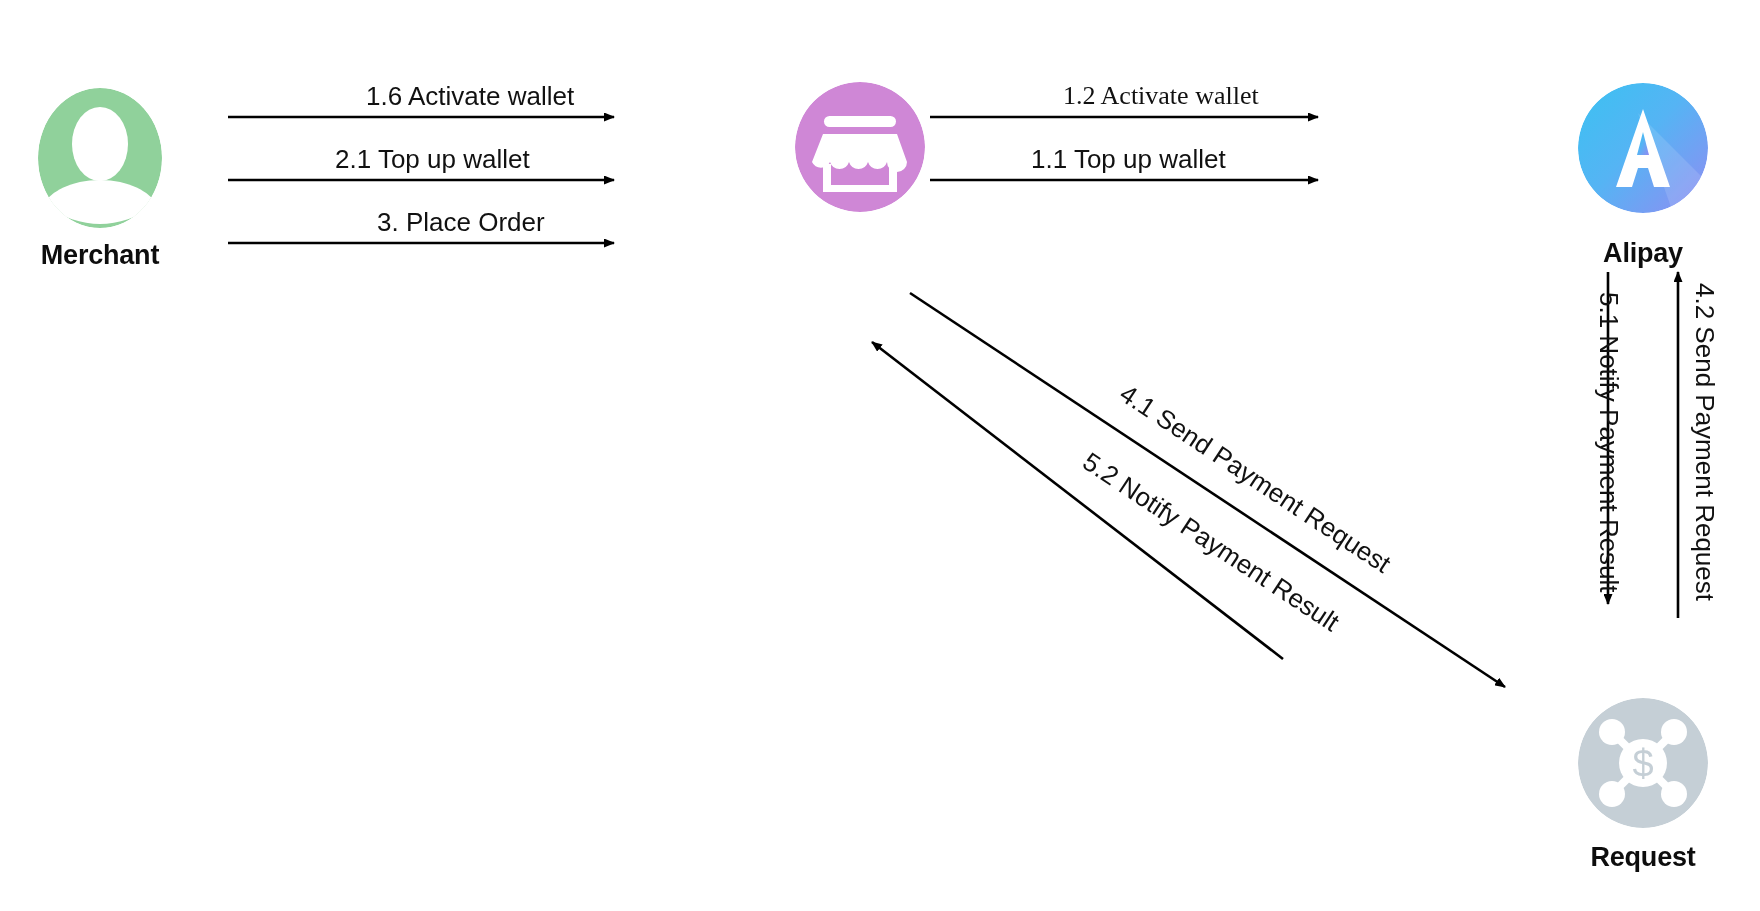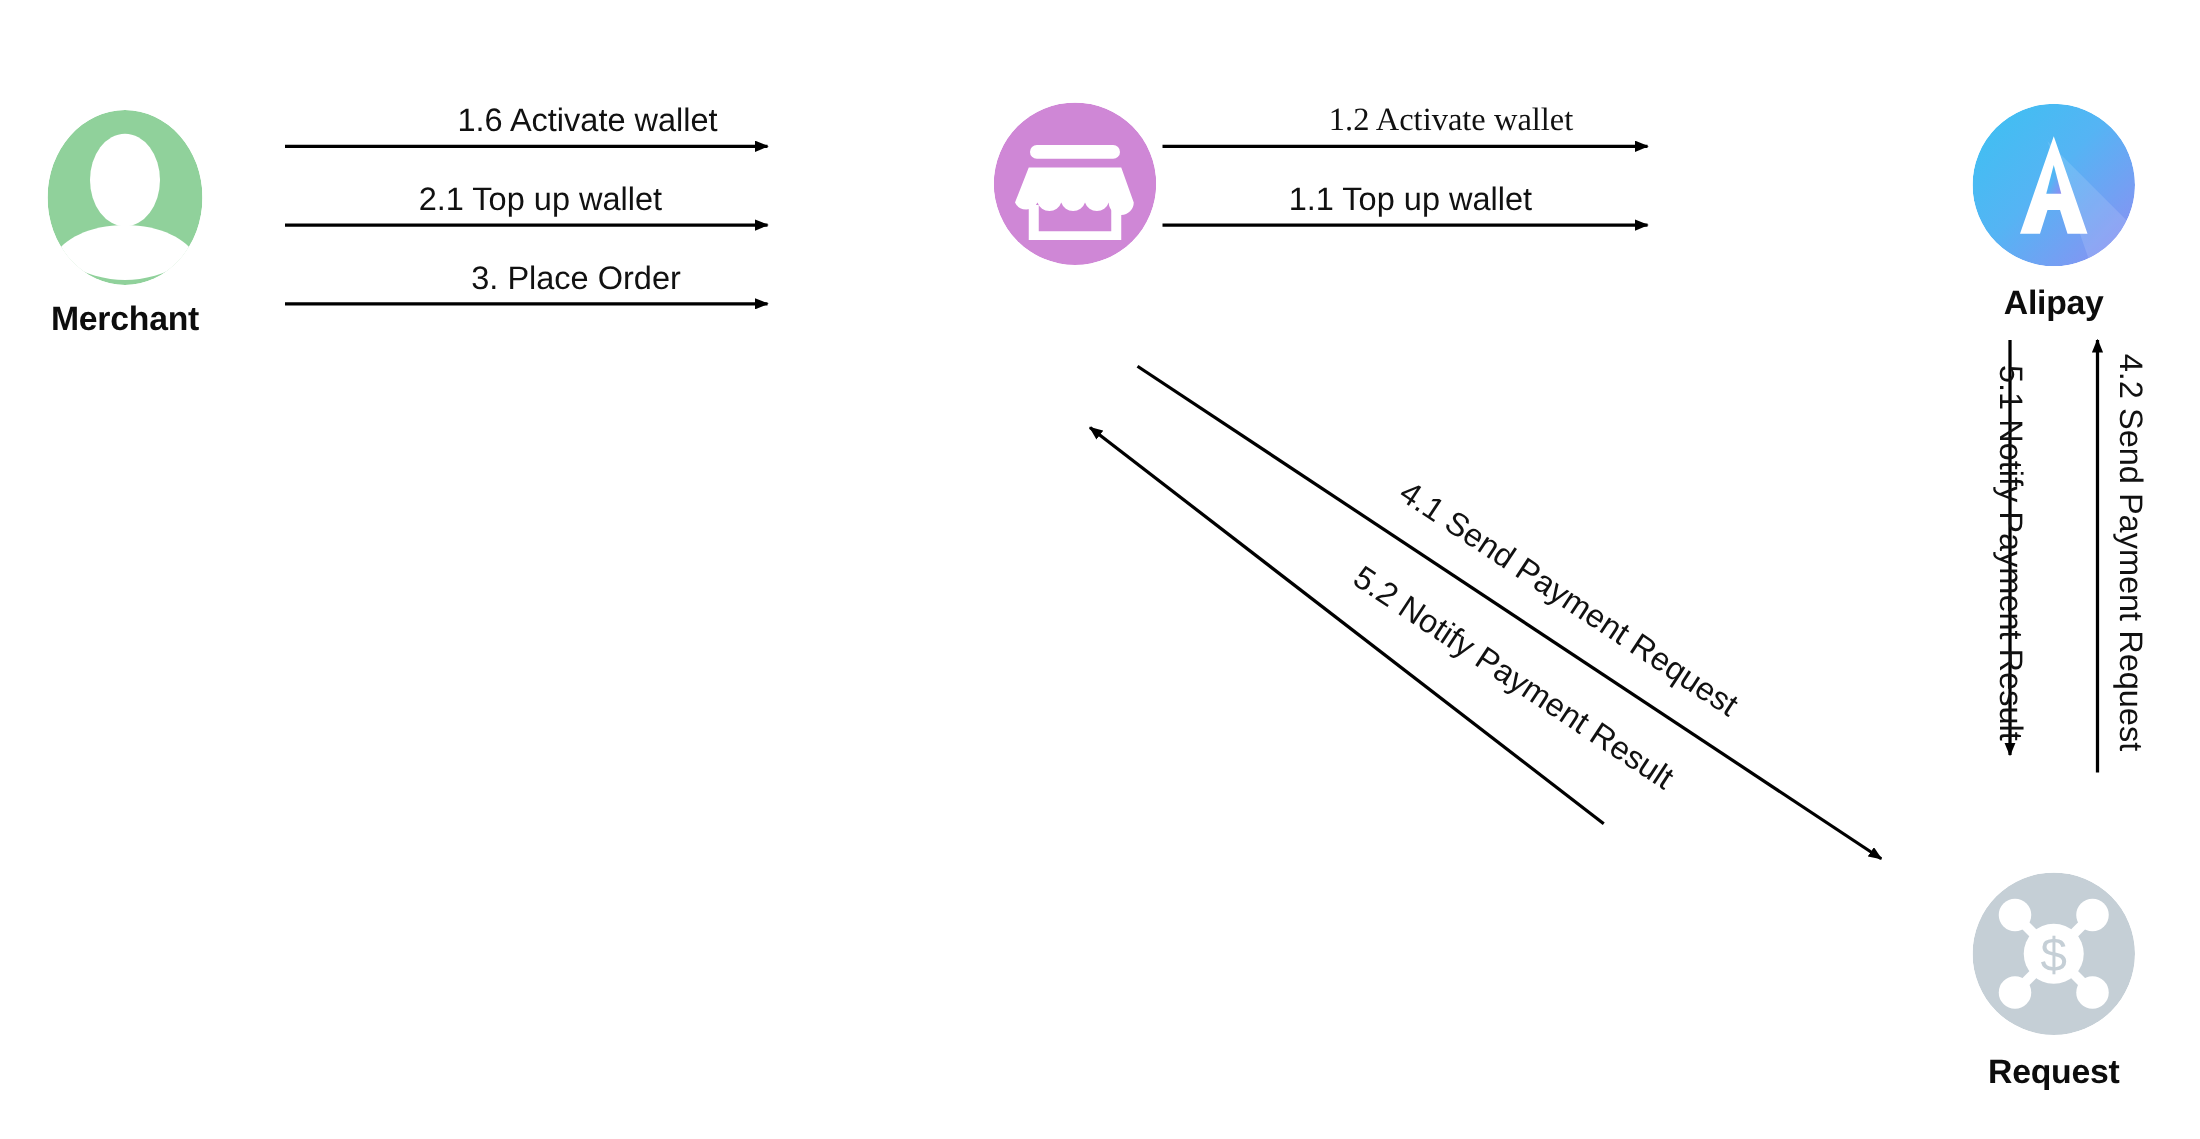--- a/index.html
+++ b/index.html
@@ -39,21 +39,21 @@
     font-size: 27px;
     font-weight: bold;
     letter-spacing: -0.2px;
     white-space: nowrap;
     color: #0d0d0d;
   }
 
   
   #node-customer  { left: 38px;   top: 88px; }
   #node-merchant  { left: 795px;  top: 82px; }
-  #node-alipay    { left: 1578px; top: 83px; }
+  #node-alipay    { left: 1578px; top: 83px; gap: 11px; }
   #node-acquirer  { left: 1578px; top: 698px; }
 
   #node-customer .node-label { margin-top: 12px; }
   #node-merchant .node-label { margin-top: 12px; }
 
   
   #node-customer .node-icon { width: 124px; height: 140px; border-radius: 50%; }
 
   
   #arrow-layer {

